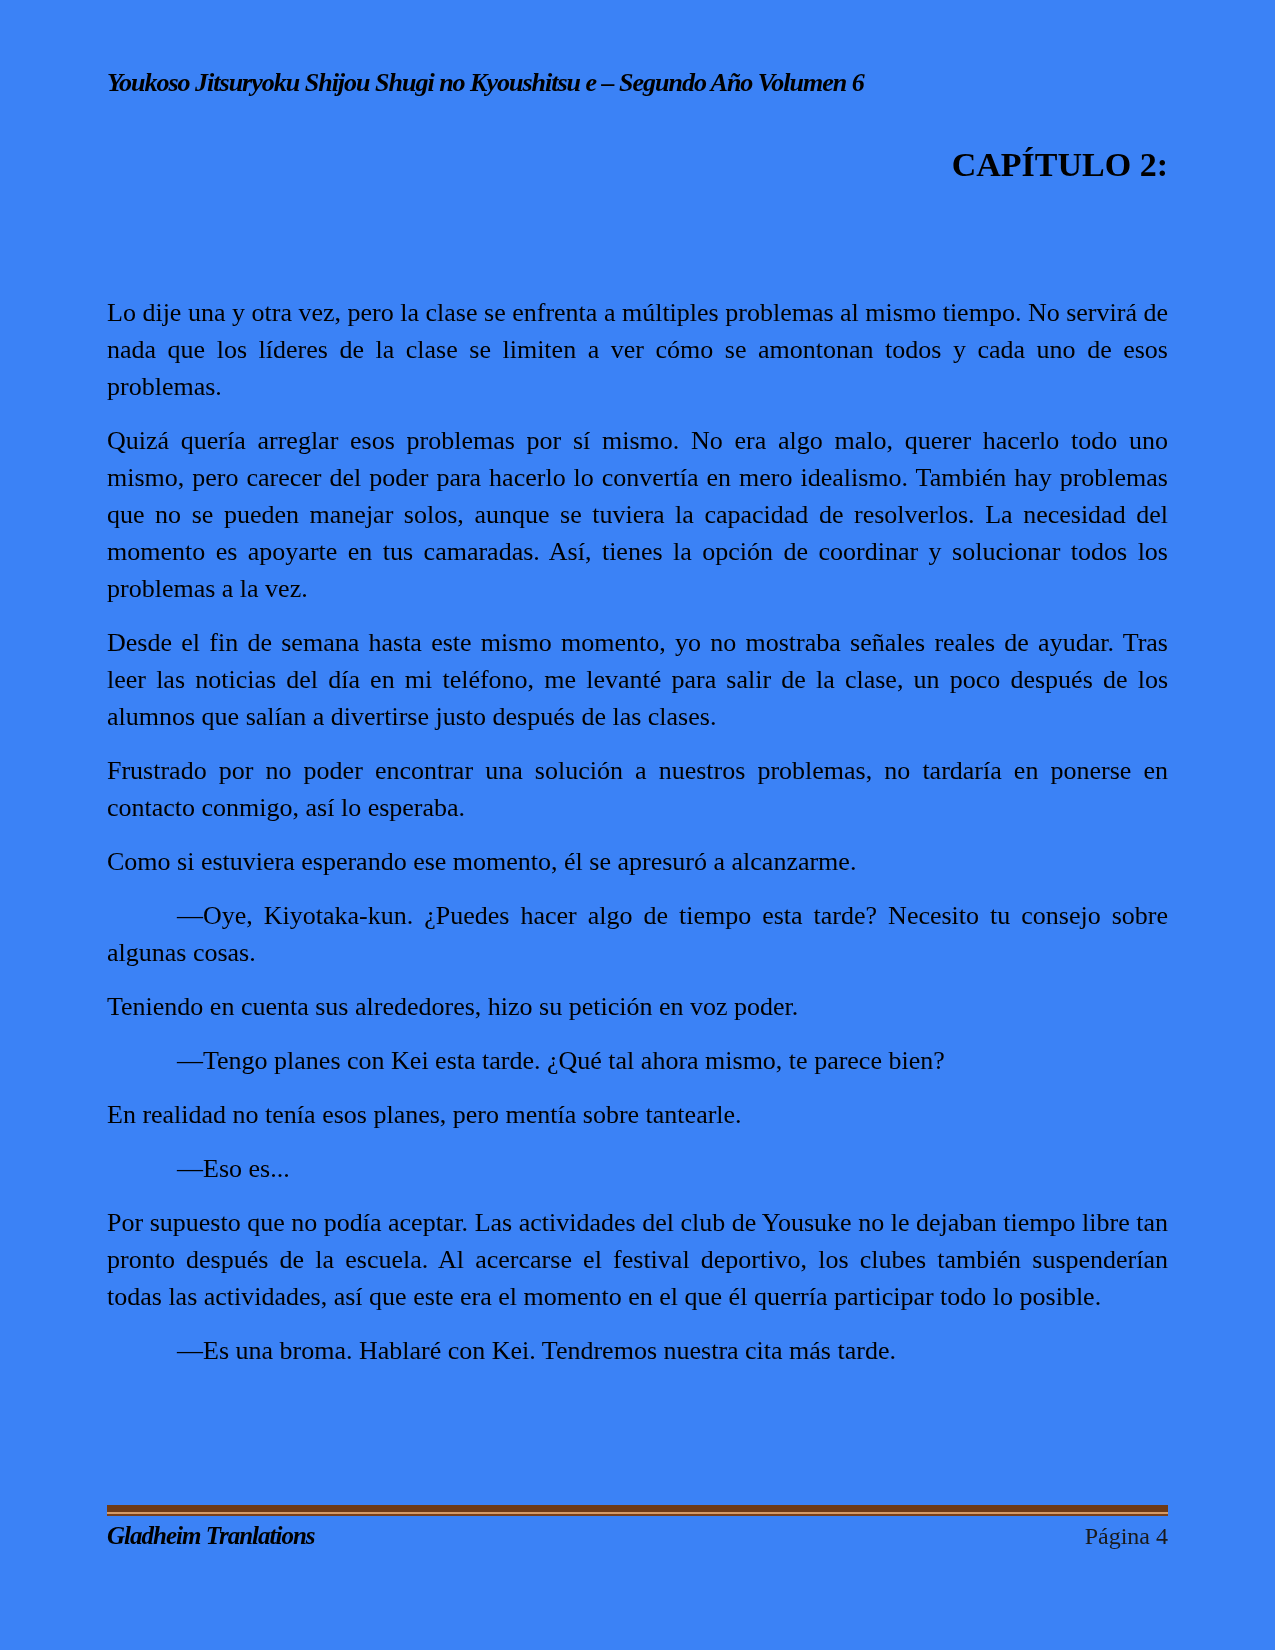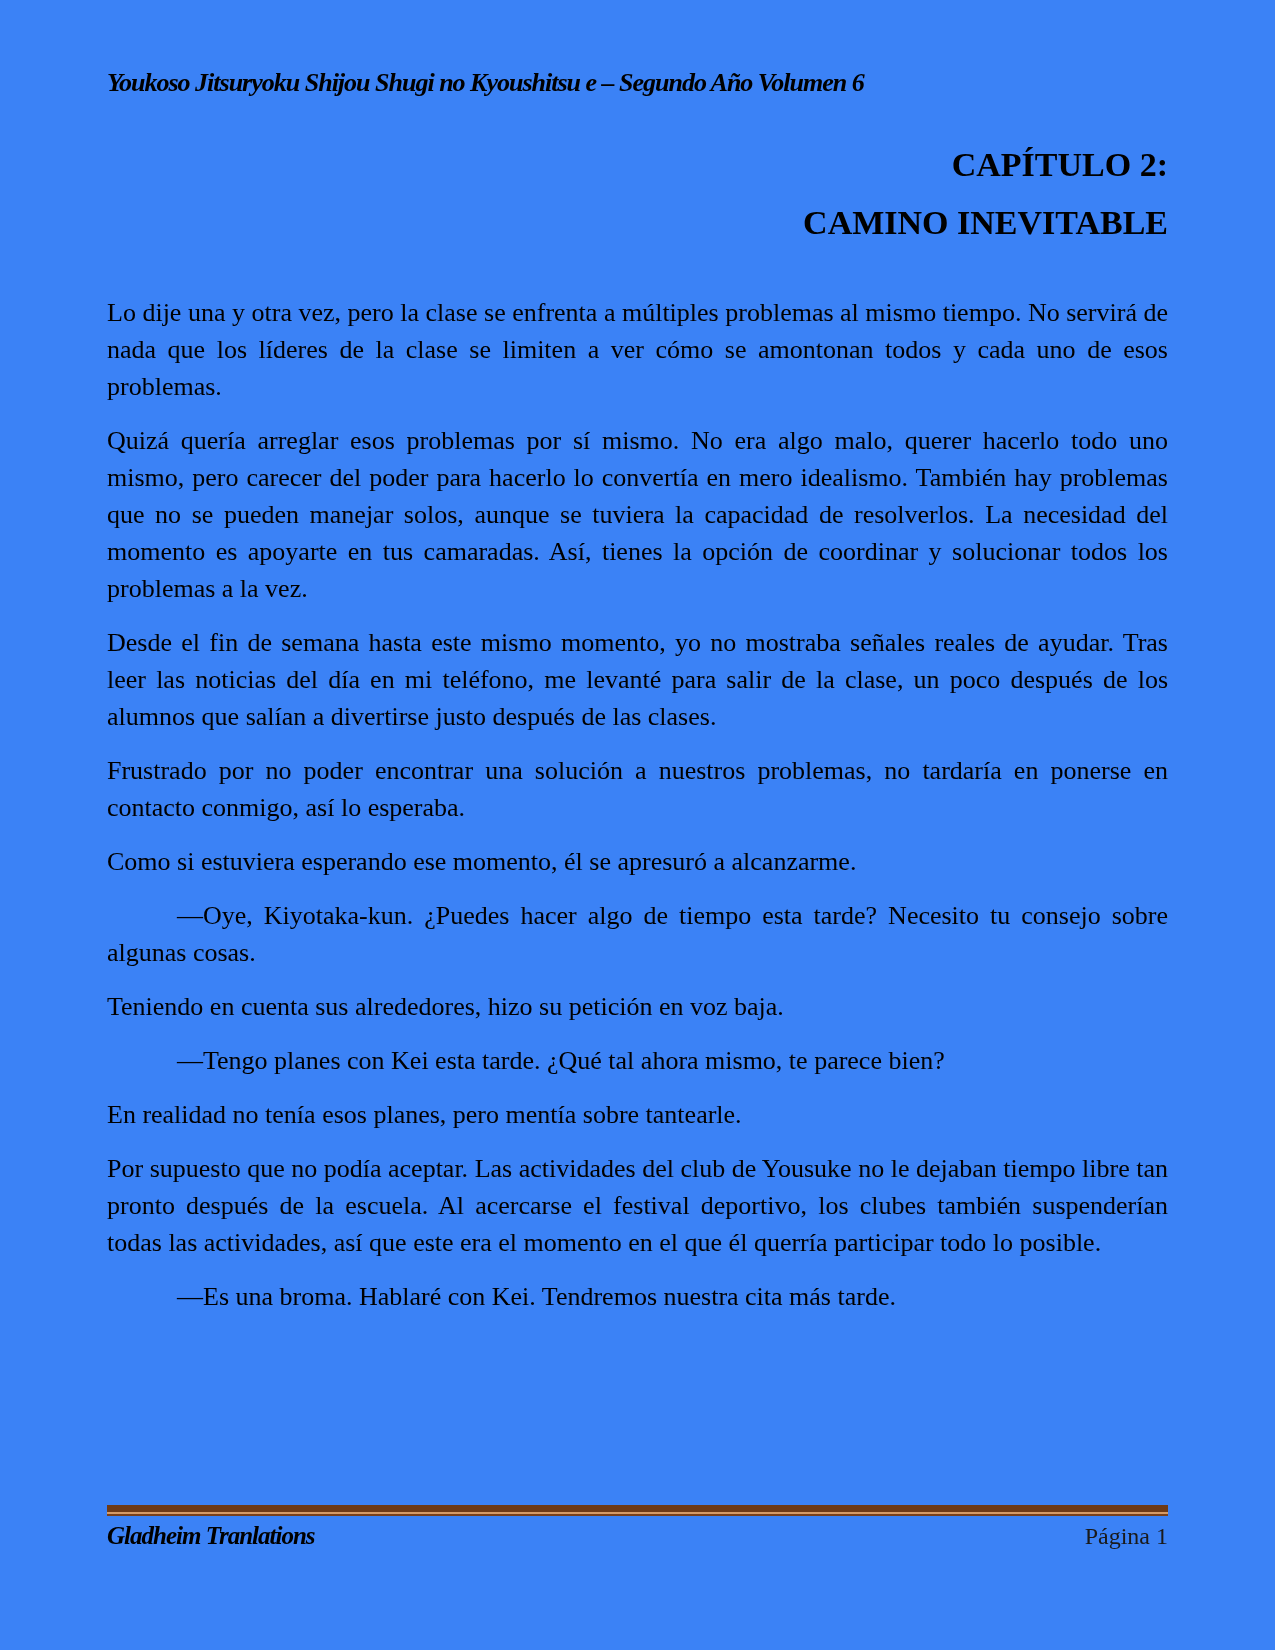--- a/index.html
+++ b/index.html
@@ -98,41 +98,41 @@
 </style>
 </head>
 <body>
 
 <div class="page">
 
   <div class="doc-header">Youkoso Jitsuryoku Shijou Shugi no Kyoushitsu e – Segundo Año Volumen 6</div>
 
   <div class="chapter-title">
     <div>CAPÍTULO 2:</div>
-    <div>CAMINO INEVITABLE</div>
   </div>
 
   <div class="body-text">
     <p>Lo dije una y otra vez, pero la clase se enfrenta a múltiples problemas al mismo tiempo. No servirá de nada que los líderes de la clase se limiten a ver cómo se amontonan todos y cada uno de esos problemas.</p>
     <p>Quizá quería arreglar esos problemas por sí mismo. No era algo malo, querer hacerlo todo uno mismo, pero carecer del poder para hacerlo lo convertía en mero idealismo. También hay problemas que no se pueden manejar solos, aunque se tuviera la capacidad de resolverlos. La necesidad del momento es apoyarte en tus camaradas. Así, tienes la opción de coordinar y solucionar todos los problemas a la vez.</p>
     <p>Desde el fin de semana hasta este mismo momento, yo no mostraba señales reales de ayudar. Tras leer las noticias del día en mi teléfono, me levanté para salir de la clase, un poco después de los alumnos que salían a divertirse justo después de las clases.</p>
     <p>Frustrado por no poder encontrar una solución a nuestros problemas, no tardaría en ponerse en contacto conmigo, así lo esperaba.</p>
     <p>Como si estuviera esperando ese momento, él se apresuró a alcanzarme.</p>
     <p class="indent">—Oye, Kiyotaka-kun. ¿Puedes hacer algo de tiempo esta tarde? Necesito tu consejo sobre algunas cosas.</p>
-    <p>Teniendo en cuenta sus alrededores, hizo su petición en voz baja.</p>
+    <p>Teniendo en cuenta sus alrededores, hizo su petición en voz poder.</p>
     <p class="indent">—Tengo planes con Kei esta tarde. ¿Qué tal ahora mismo, te parece bien?</p>
     <p>En realidad no tenía esos planes, pero mentía sobre tantearle.</p>
+    <p class="indent">—Eso es...</p>
     <p>Por supuesto que no podía aceptar. Las actividades del club de Yousuke no le dejaban tiempo libre tan pronto después de la escuela. Al acercarse el festival deportivo, los clubes también suspenderían todas las actividades, así que este era el momento en el que él querría participar todo lo posible.</p>
     <p class="indent">—Es una broma. Hablaré con Kei. Tendremos nuestra cita más tarde.</p>
   </div>
 
   <div class="footer-rule">
     <div class="bar-thick"></div>
     <div class="bar-light"></div>
     <div class="bar-thin"></div>
   </div>
 
   <div class="footer-row">
     <div class="footer-left">Gladheim Tranlations</div>
-    <div class="footer-right">Página 1</div>
+    <div class="footer-right">Página 4</div>
   </div>
 
 </div>
 
 </body></html>

